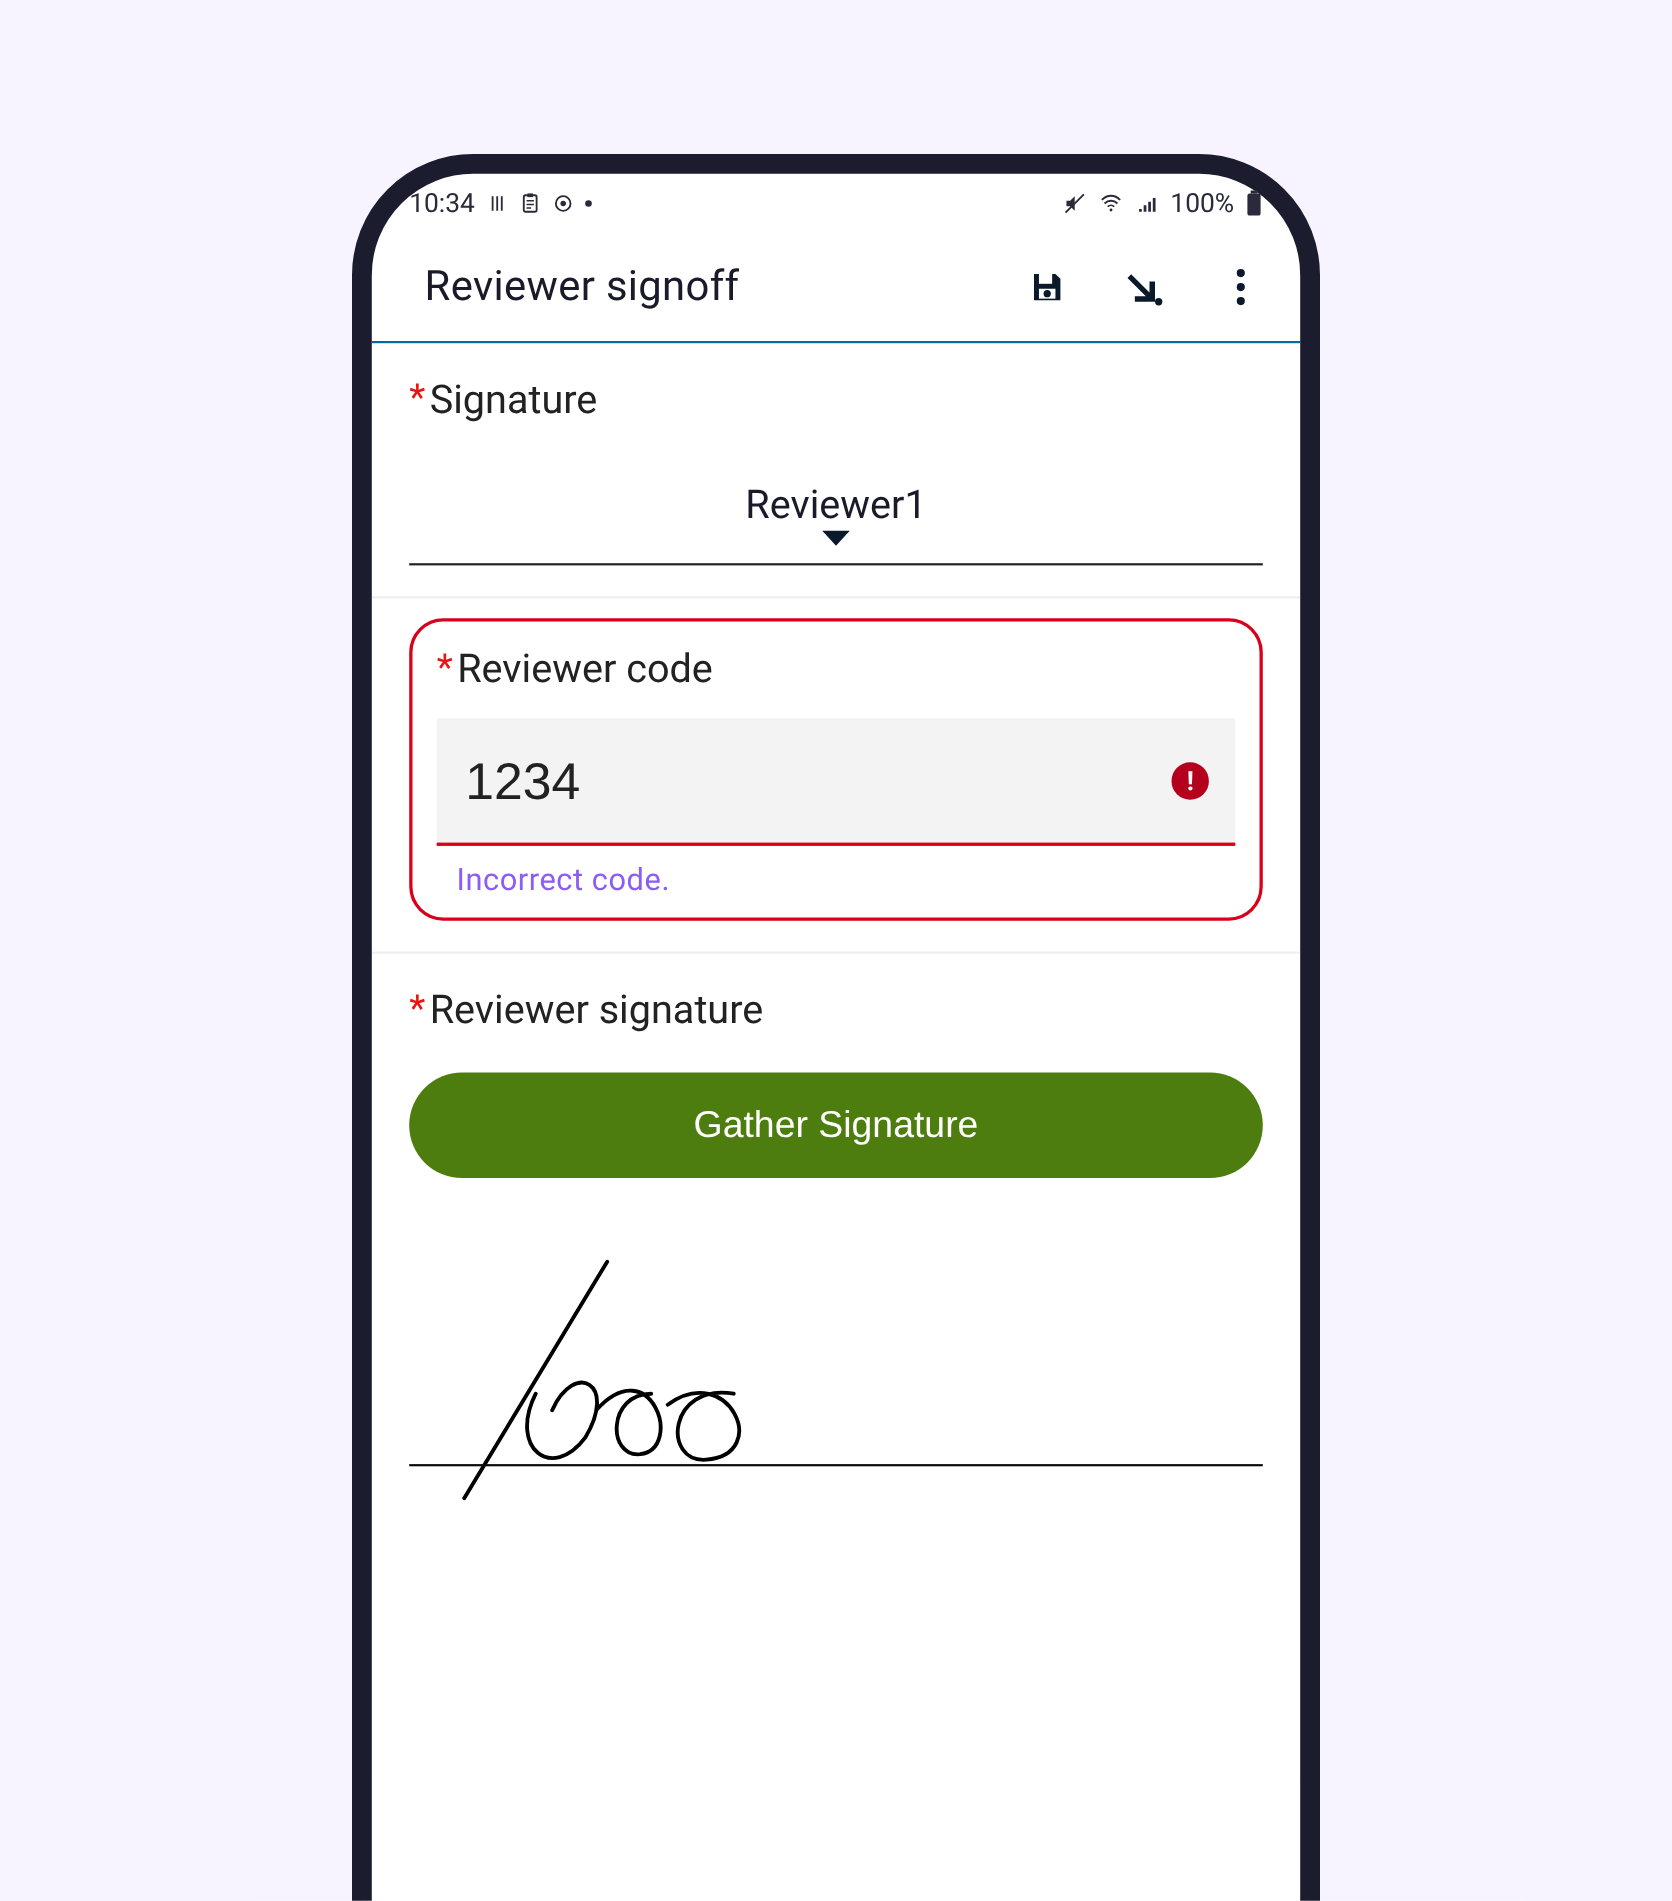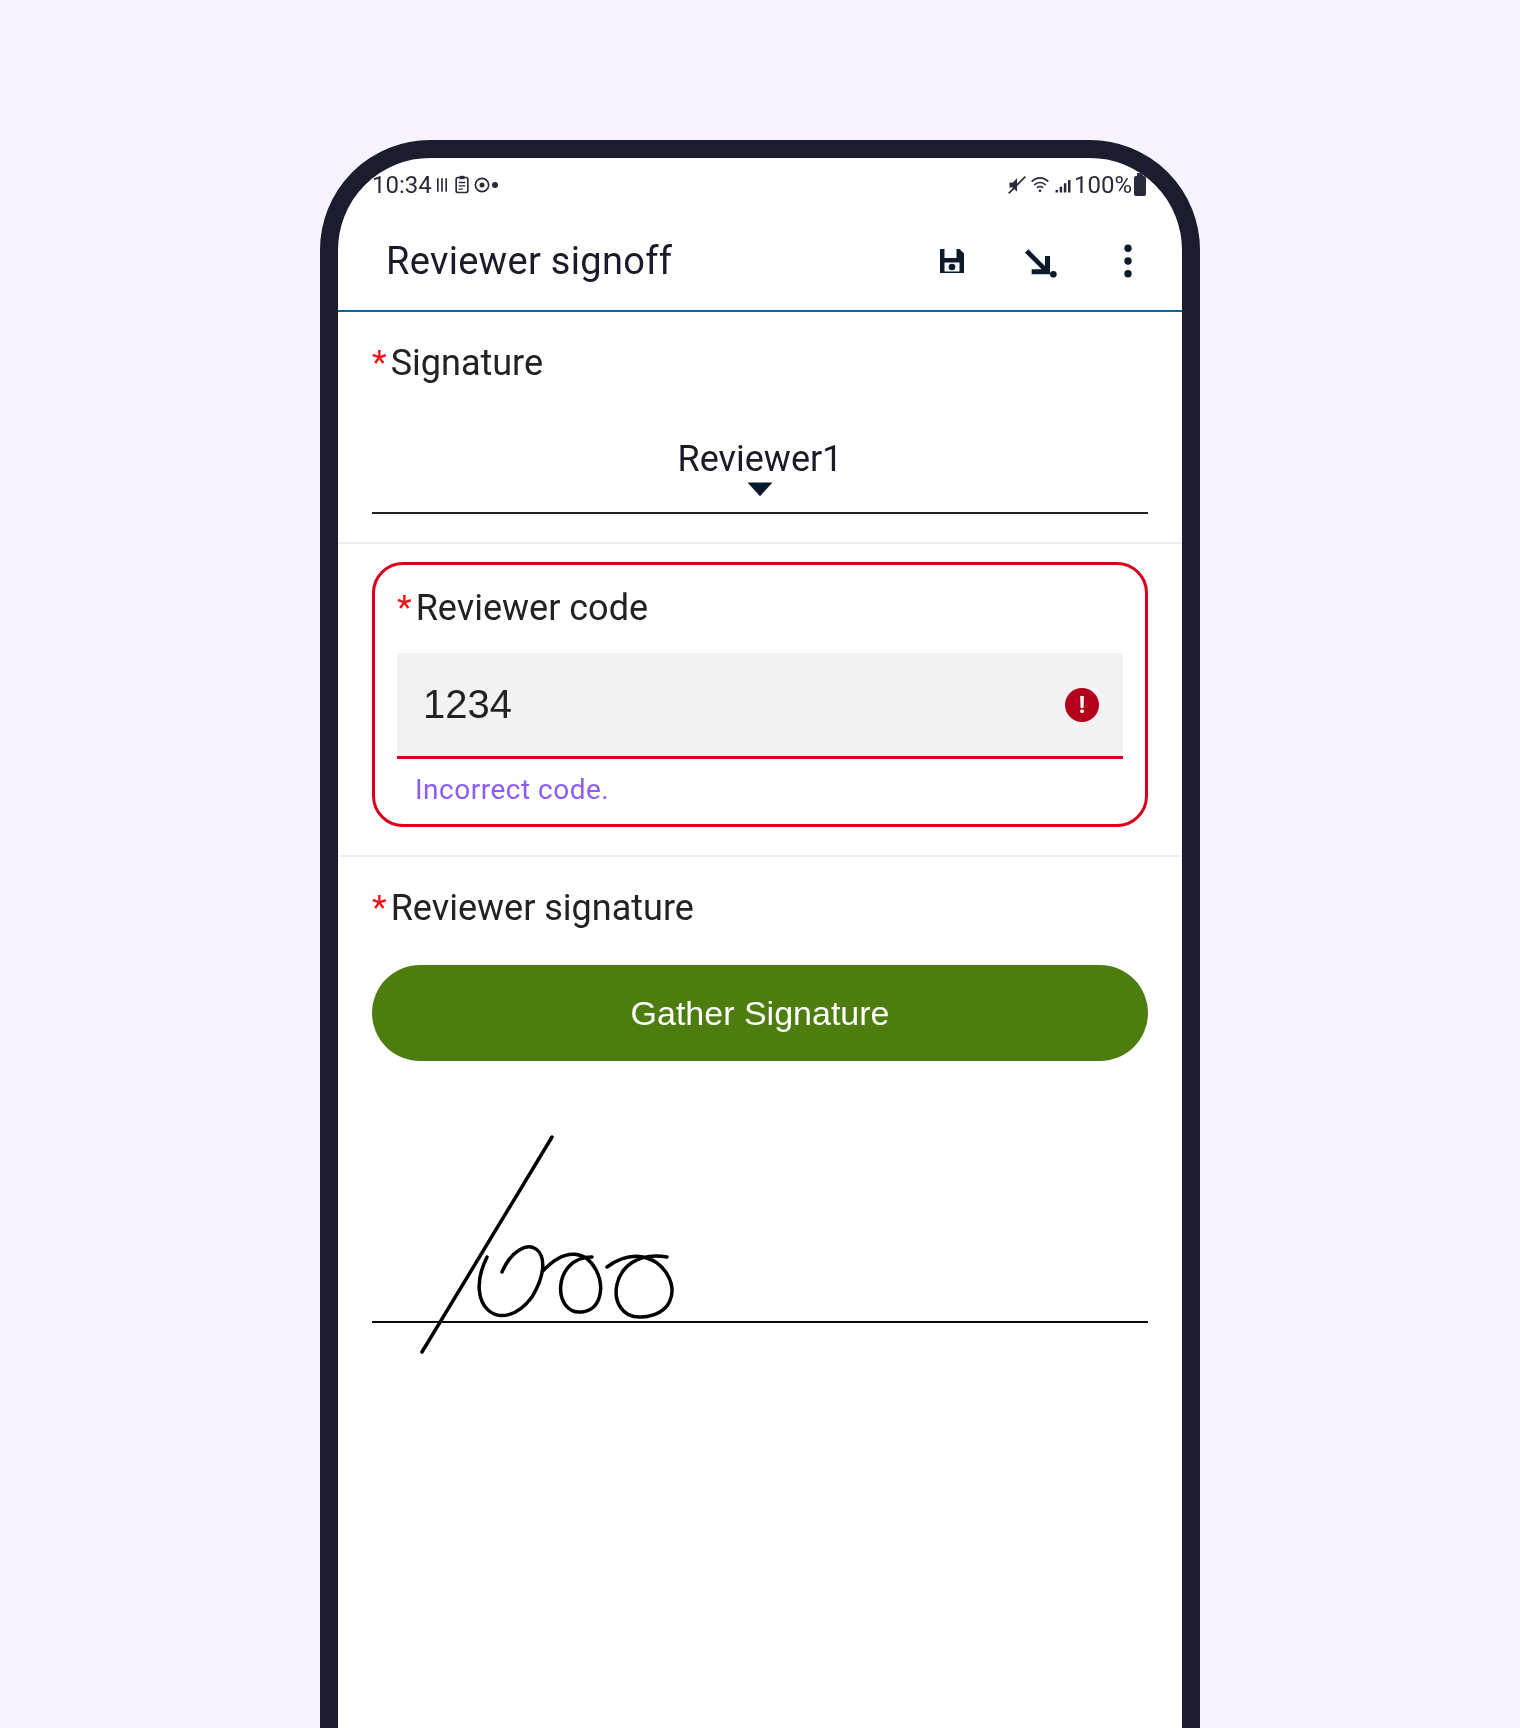--- a/index.html
+++ b/index.html
@@ -30,21 +30,21 @@
 
   .statusbar {
     height: 54px;
     display: flex;
     align-items: center;
     justify-content: space-between;
     padding: 0 34px;
     font-size: 24px;
     color: #2a2a3a;
   }
-  .statusbar .left, .statusbar .right { display:flex; align-items:center; }
+  .statusbar .left, .statusbar .right { display:flex; align-items:center; gap:10px; }
   .statusbar svg { display:block; }
 
   .appbar {
     height: 100px;
     display: flex;
     align-items: center;
     padding: 0 28px 0 48px;
     border-bottom: 2px solid #0369a1;
   }
   .appbar .title {
@@ -81,21 +81,21 @@
   .code-input-wrap {
     margin-top: 24px;
     background:#f3f3f3;
     display:flex; align-items:center;
     padding: 28px 24px;
     border-bottom: 3px solid #d9001b;
   }
   .code-input-wrap input {
     flex:1;
     border:none; outline:none; background:transparent;
-    font-size:40px; color:#222;
+    font-size:47px; color:#222;
   }
   .err-badge {
     width:34px; height:34px; border-radius:50%;
     background:#b4001c; color:#fff;
     display:flex; align-items:center; justify-content:center;
     font-weight:700; font-size:24px;
   }
   .err-msg { color:#8b5cf6; font-size:28px; padding:14px 4px 0 18px; letter-spacing:.5px; }
 
   .gather-btn {

